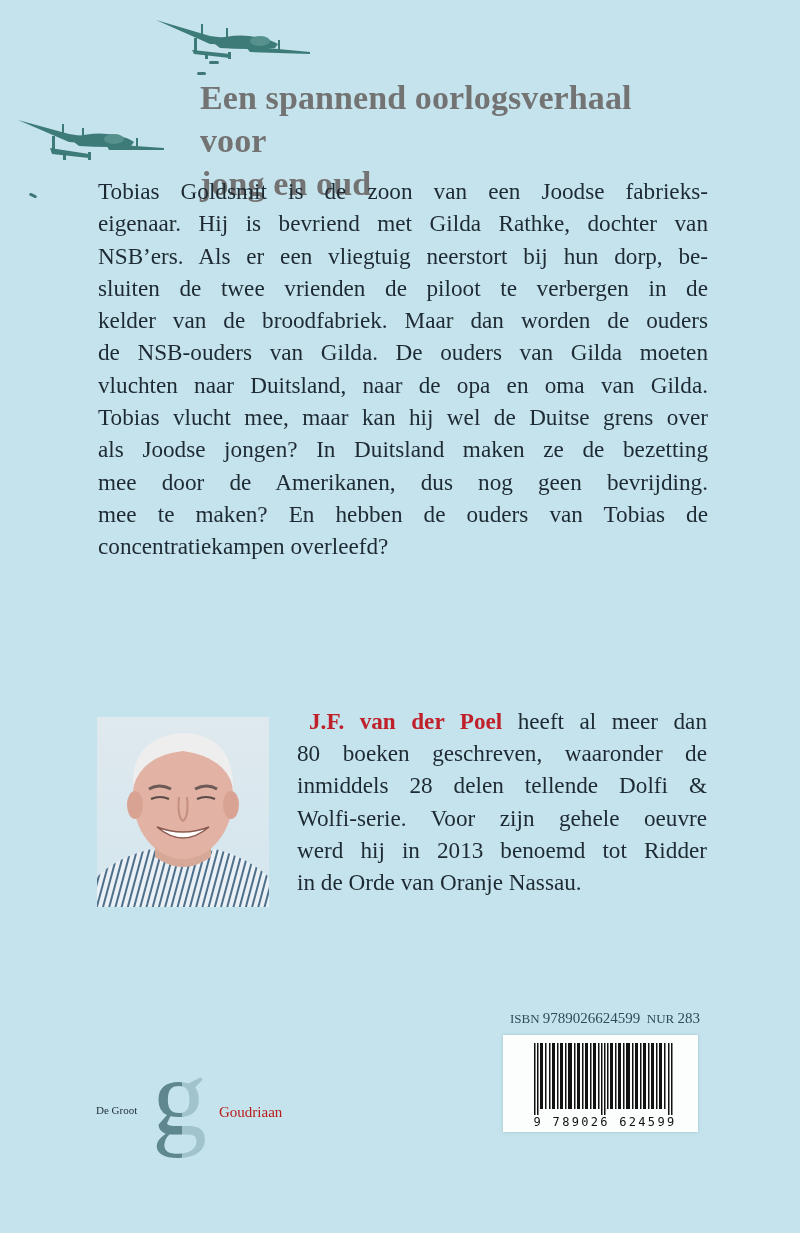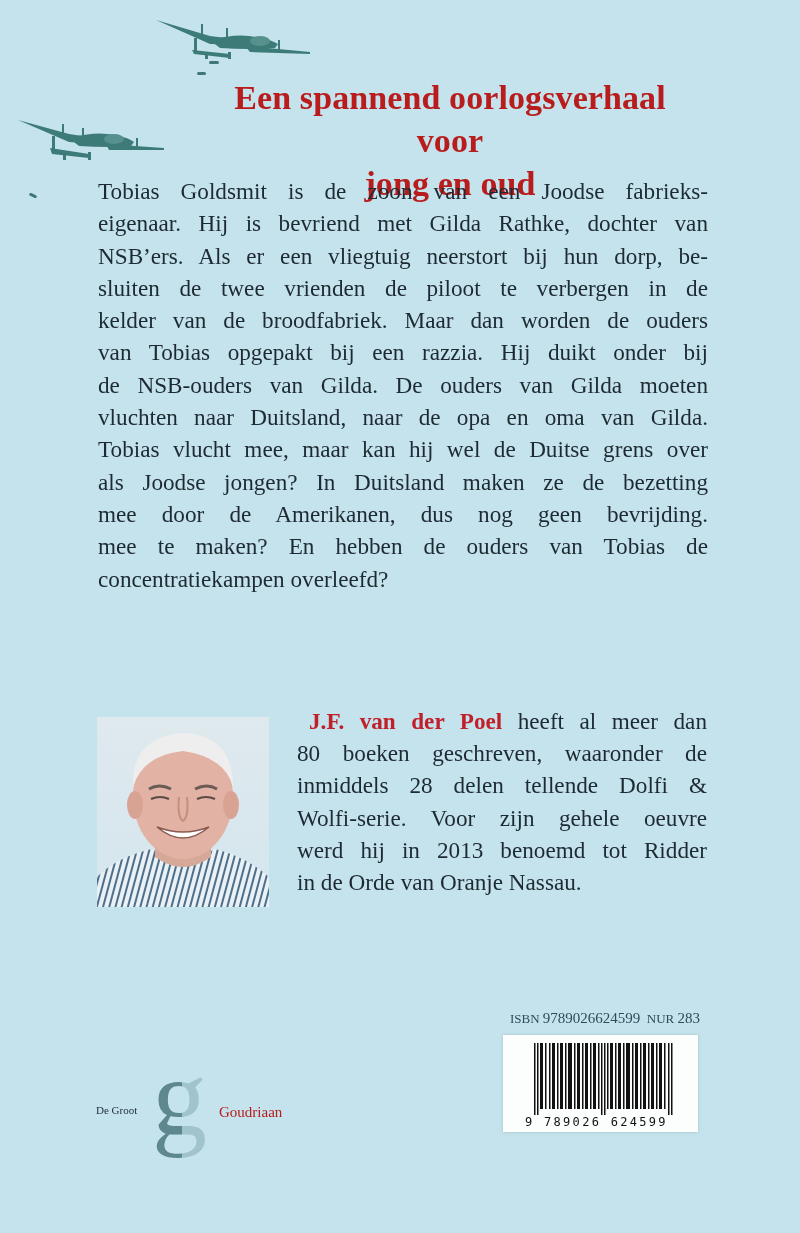--- a/index.html
+++ b/index.html
@@ -7,22 +7,21 @@
       width: 800px; height: 1233px; overflow: hidden;
       background: #c5e3ec;
       position: relative;
       font-family: "Liberation Serif", "DejaVu Serif", serif;
       color: #1d2a33;
     }
     .plane { position: absolute; }
     .bomb { position: absolute; width: 10px; height: 3px; background: #3f7777; border-radius: 2px; }
     .title {
       position: absolute; left: 200px; top: 76px; width: 500px;
-      text-align: center;
-      color: #b91c1c;
+      color: #737373;
       font-weight: bold;
       font-size: 34px;
       line-height: 43px;
       letter-spacing: 0.1px;
     }
     .blurb {
       position: absolute; left: 98px; top: 175px; width: 610px;
       font-size: 23.2px;
       line-height: 32.3px;
       text-align: justify;
@@ -44,20 +43,21 @@
     .bio .author-name { color: #c0202a; font-weight: bold; margin-left: 12px; }
     .isbn {
       position: absolute; left: 505px; top: 1010px; width: 195px;
       font-size: 13px; color: #2f4a5a; white-space: nowrap; text-align: right;
     }
     .isbn .num { font-size: 15px; }
     .barcode-box {
       position: absolute; left: 503px; top: 1035px; width: 195px; height: 97px;
       background: #fcfdfd;
       box-shadow: 0 0 3px rgba(120,150,160,0.4);
+      text-align: center;
     }
     .barcode-bars { position: absolute; left: 31px; top: 8px; width: 140px; height: 72px; }
     .barcode-digits {
       position: absolute; left: 22px; top: 80px; width: 160px;
       font-family: "DejaVu Sans Mono", monospace; font-size: 12px; letter-spacing: 2.3px; color: #111;
       white-space: nowrap;
     }
     .publisher { position: absolute; left: 96px; top: 1065px; width: 200px; height: 110px; }
     .publisher .pub-left { position: absolute; left: 0; top: 39px; font-size: 11px; color: #22323c; text-align: center; }
     .publisher .pub-right { position: absolute; left: 123px; top: 39px; font-size: 15px; color: #b91c1c; }
@@ -107,21 +107,20 @@
   <div>Een spannend oorlogsverhaal voor</div>
   <div>jong en oud</div>
 </div>
 
 <div class="blurb">
   <span class="line">Tobias Goldsmit is de zoon van een Joodse fabrieks-</span>
   <span class="line">eigenaar. Hij is bevriend met Gilda Rathke, dochter van</span>
   <span class="line">NSB’ers. Als er een vliegtuig neerstort bij hun dorp, be-</span>
   <span class="line">sluiten de twee vrienden de piloot te verbergen in de</span>
   <span class="line">kelder van de broodfabriek. Maar dan worden de ouders</span>
-  <span class="line">van Tobias opgepakt bij een razzia. Hij duikt onder bij</span>
   <span class="line">de NSB-ouders van Gilda. De ouders van Gilda moeten</span>
   <span class="line">vluchten naar Duitsland, naar de opa en oma van Gilda.</span>
   <span class="line">Tobias vlucht mee, maar kan hij wel de Duitse grens over</span>
   <span class="line">als Joodse jongen? In Duitsland maken ze de bezetting</span>
   <span class="line">mee door de Amerikanen, dus nog geen bevrijding.</span>
   <span class="line">mee te maken? En hebben de ouders van Tobias de</span>
   <span class="line last">concentratiekampen overleefd?</span>
 </div>
 
 <div class="author-photo">

